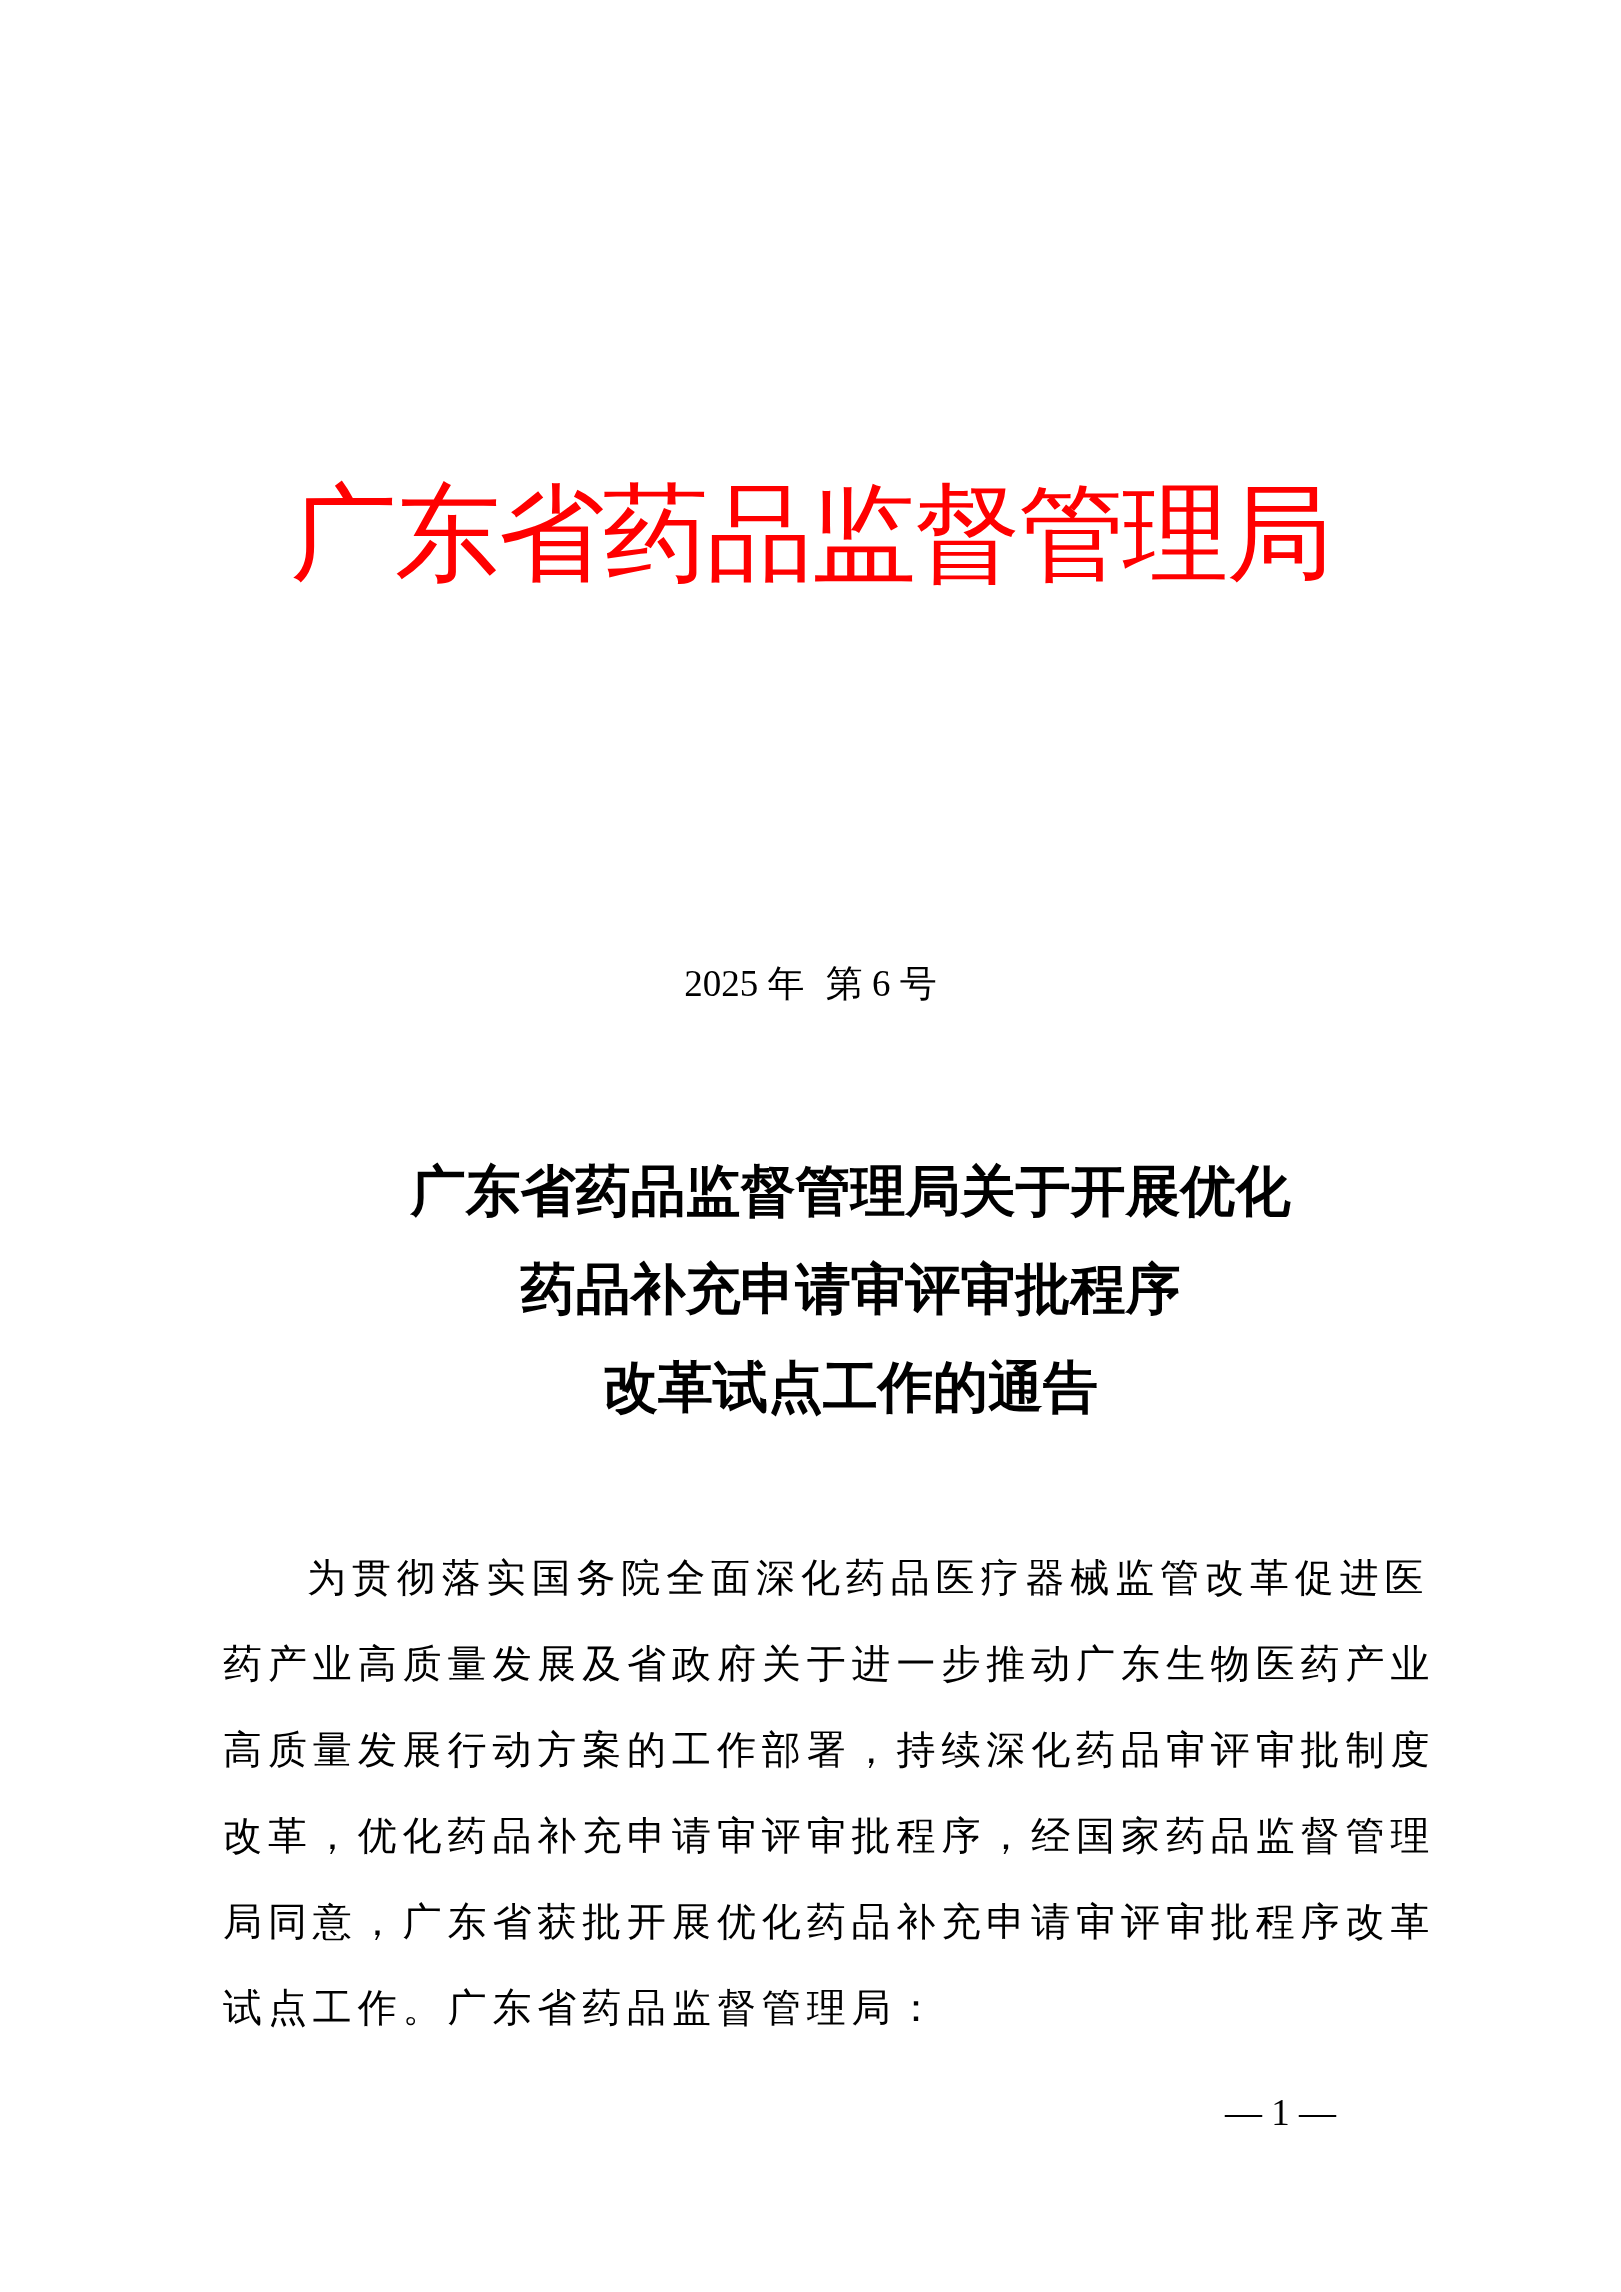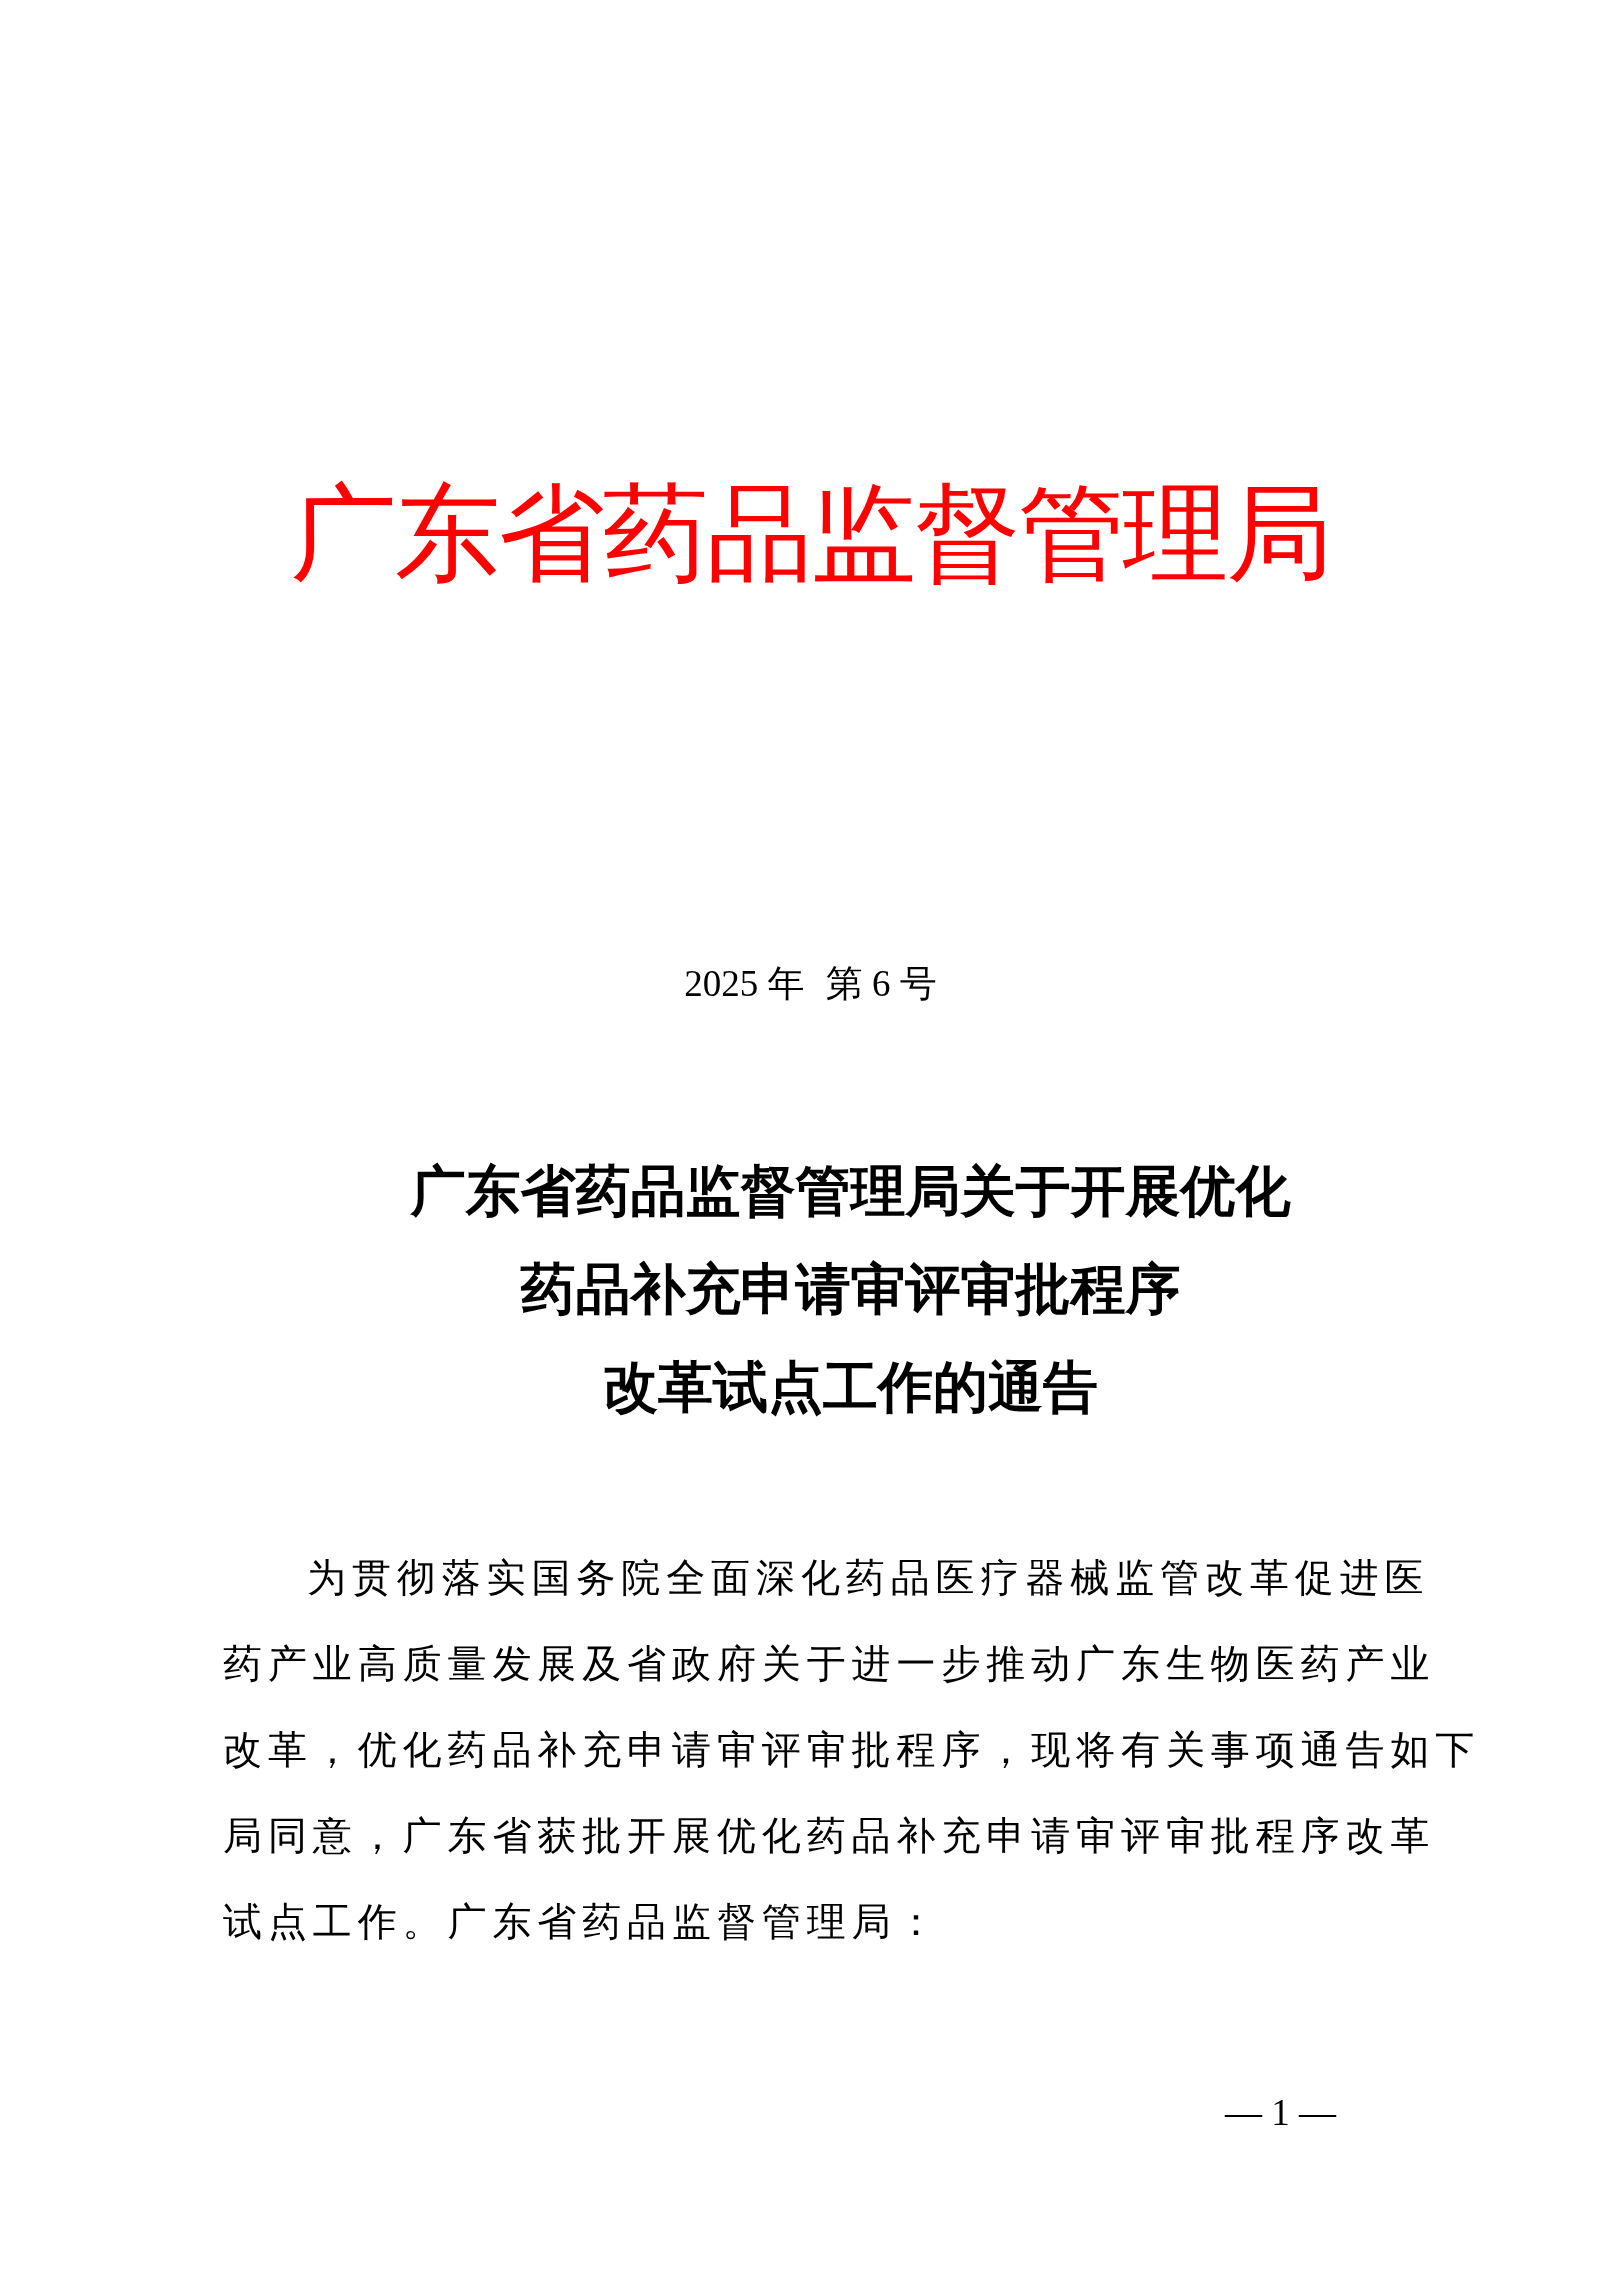--- a/index.html
+++ b/index.html
@@ -71,21 +71,22 @@
 
   <div class="doc-title">
     <div>广东省药品监督管理局关于开展优化</div>
     <div>药品补充申请审评审批程序</div>
     <div>改革试点工作的通告</div>
   </div>
 
   <div class="body-text">
     <div style="padding-left:84px;">为贯彻落实国务院全面深化药品医疗器械监管改革促进医</div>
     <div>药产业高质量发展及省政府关于进一步推动广东生物医药产业</div>
-    <div>改革，优化药品补充申请审评审批程序，现将有关事项通告如下</div>
+    <div>高质量发展行动方案的工作部署，持续深化药品审评审批制度</div>
+    <div>改革，优化药品补充申请审评审批程序，经国家药品监督管理</div>
     <div>局同意，广东省获批开展优化药品补充申请审评审批程序改革</div>
     <div>试点工作。广东省药品监督管理局：</div>
   </div>
 
   <div class="page-number">— 1 —</div>
 
 </div>
 
 
 </body></html>

